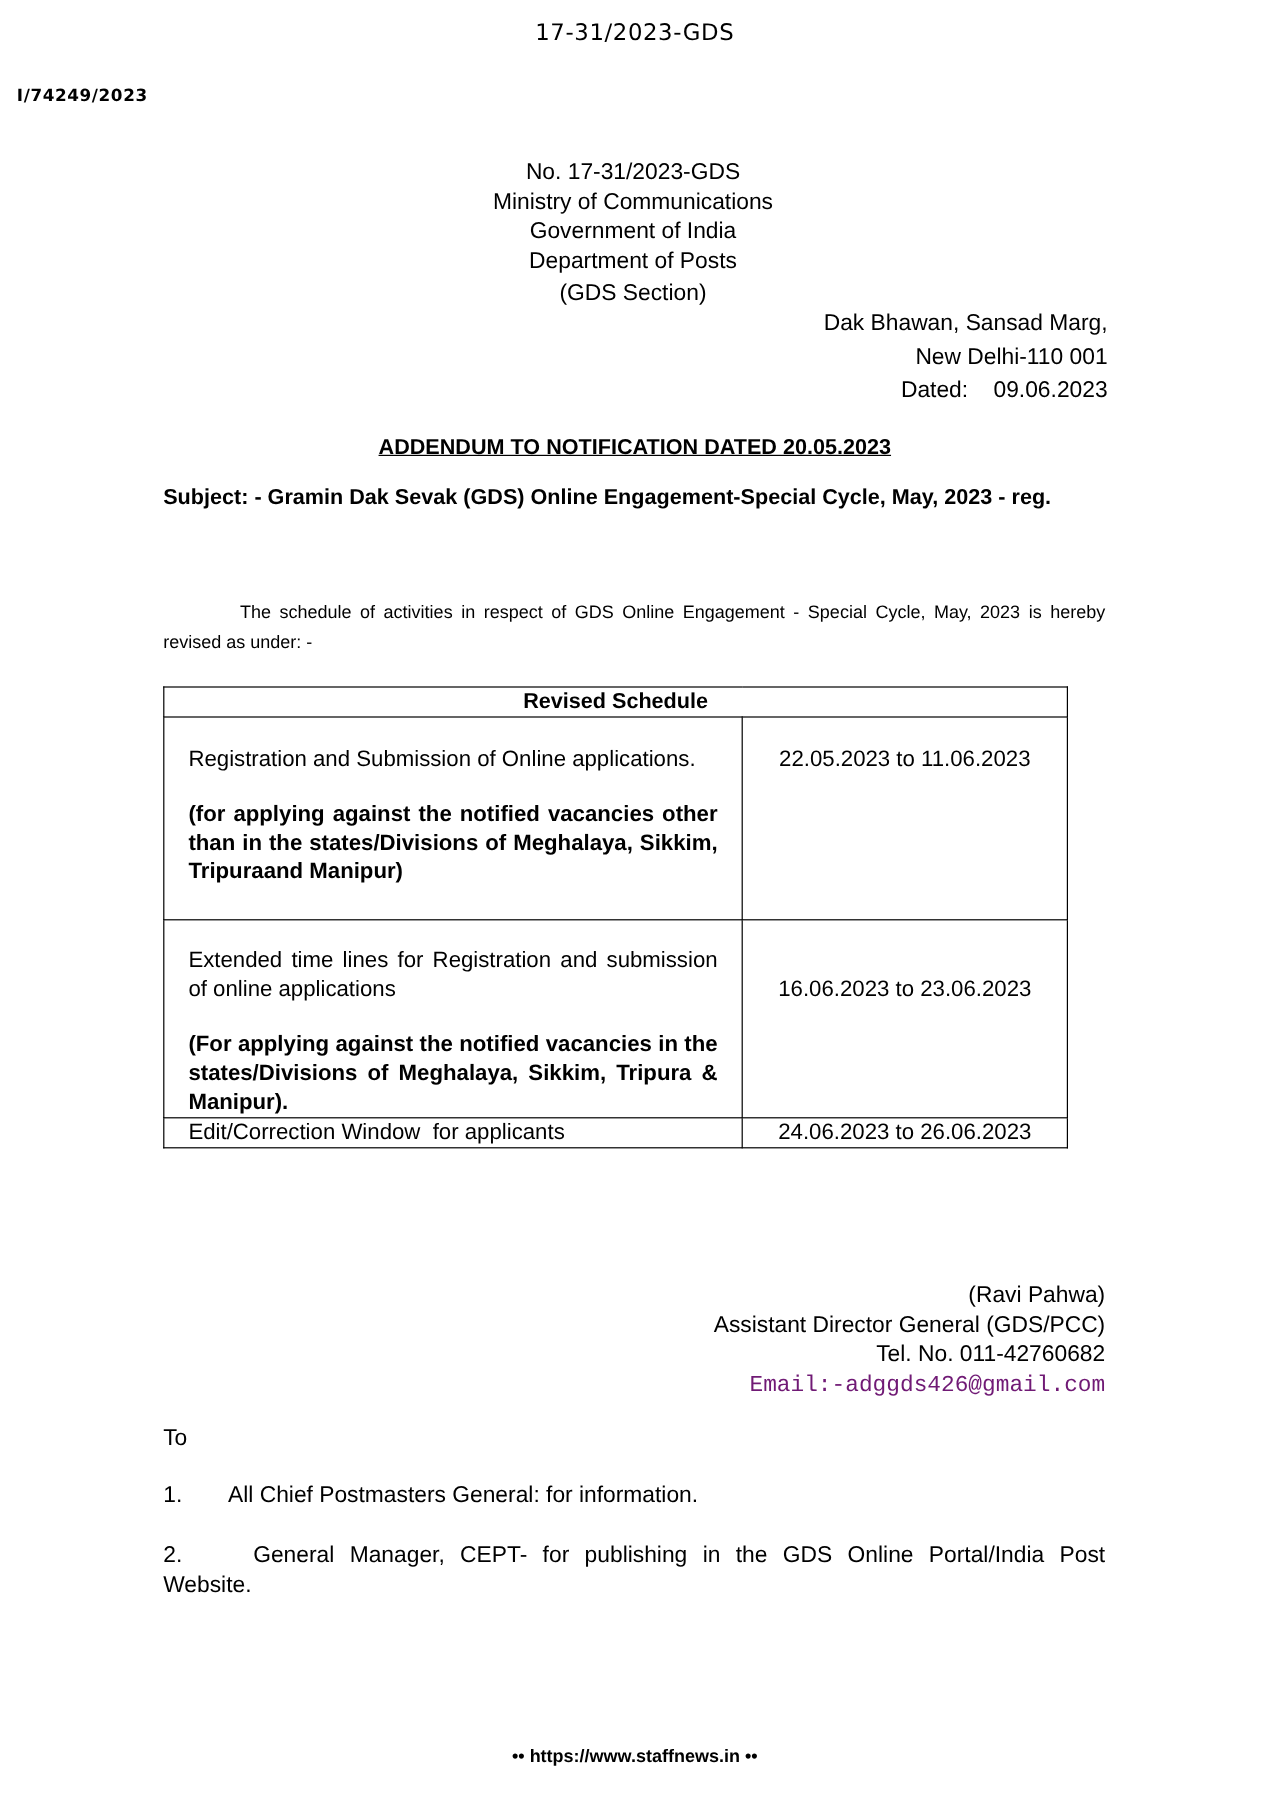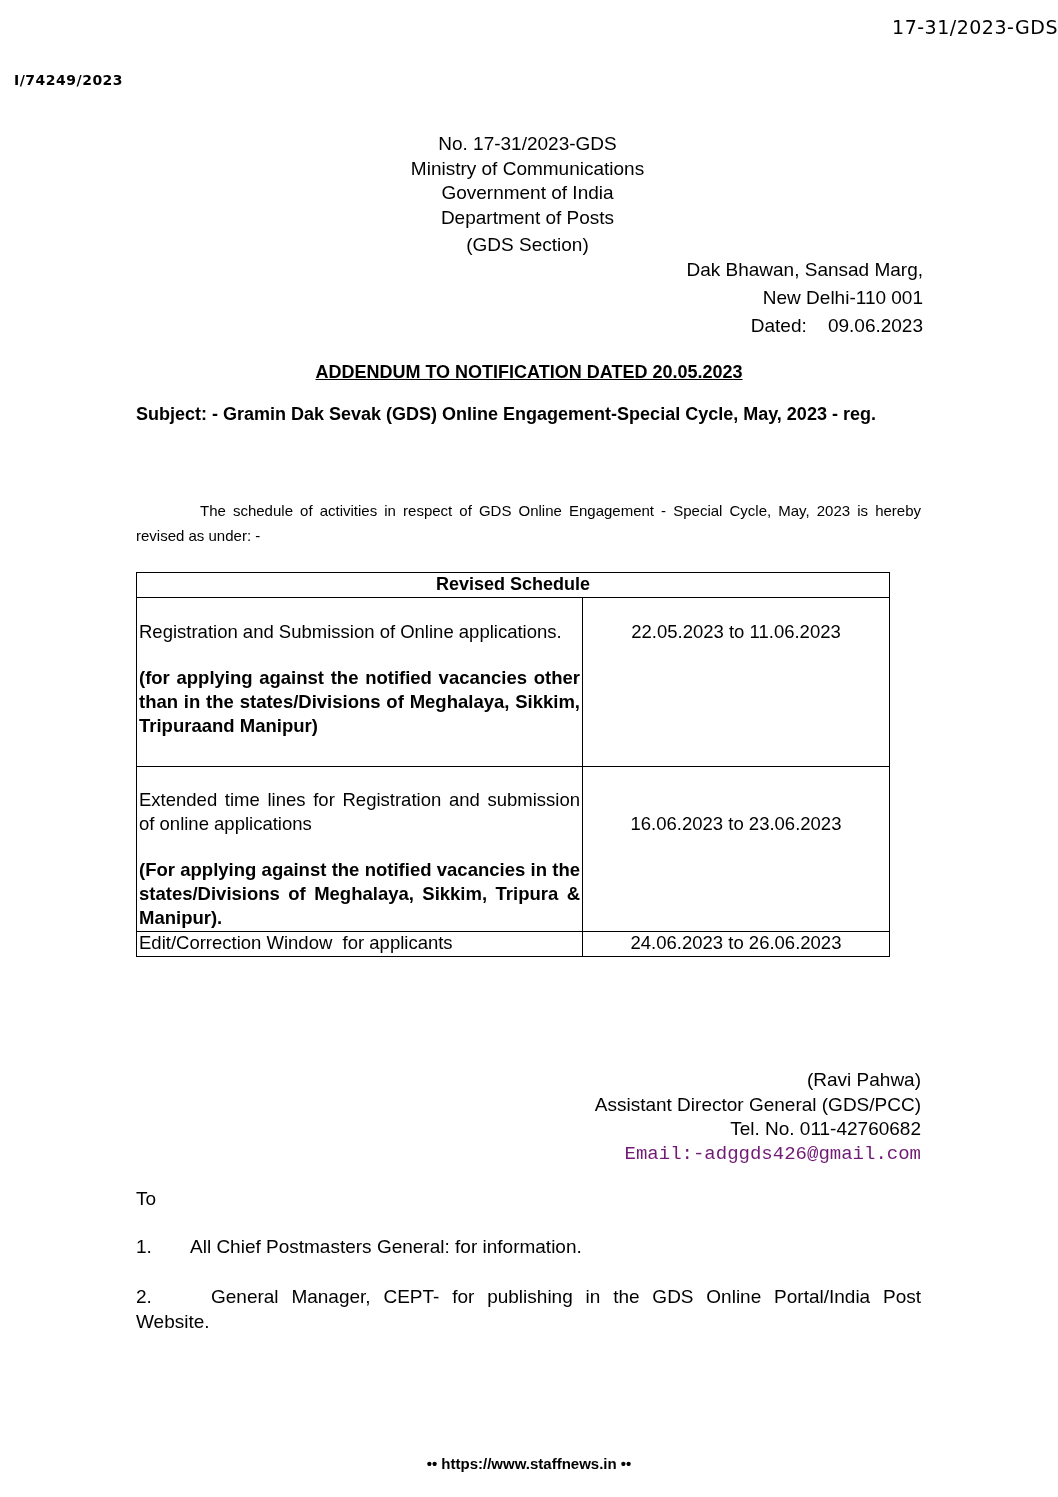--- a/index.html
+++ b/index.html
@@ -1,29 +1,29 @@
 <!DOCTYPE html>
 <html><head>
 <meta charset="utf-8">
 <style>
   html, body { margin: 0; padding: 0; background: #ffffff; }
   body { width: 1058px; height: 1497px; position: relative; overflow: hidden; color: #000; font-family: "Liberation Sans", sans-serif; }
   .abs { position: absolute; }
   .stamp { font-family: "DejaVu Sans", sans-serif; letter-spacing: 0.5px; }
-  .top-stamp { left: 0; width: 1058px; top: 16px; text-align: right; font-size: 19px; }
+  .top-stamp { left: 0; width: 1058px; top: 16px; text-align: center; font-size: 19px; }
   .left-stamp { left: 14px; top: 72px; font-size: 14px; font-weight: bold; }
   .head-block { left: 330px; width: 395px; top: 132px; text-align: center; font-size: 19px; line-height: 24.5px; }
   .head-block .sect { margin-top: 3px; }
   .addr-block { right: 135px; top: 256px; text-align: right; font-size: 19px; line-height: 28px; }
   .addendum { left: 0; width: 1058px; top: 362px; text-align: center; font-size: 18px; font-weight: bold; text-decoration: underline; }
   .subject { left: 136px; width: 785px; top: 402px; font-size: 18px; font-weight: bold; line-height: 25px; text-align: justify; }
   .para { left: 136px; width: 785px; top: 498px; font-size: 15px; line-height: 25px; text-align: justify; }
   .para .indent { display: inline-block; width: 64px; }
   table.sched { position: absolute; left: 136px; top: 572px; width: 754px; border-collapse: collapse; font-size: 18.5px; }
-  table.sched td, table.sched th { border: 1.5px solid #000; padding: 0 2px; vertical-align: top; }
+  table.sched td, table.sched th { border: 1.5px solid #000; padding: 0 20px; vertical-align: top; }
   table.sched th { font-weight: bold; text-align: center; height: 24px; line-height: 22px; font-size: 18px; }
   .c1 { width: 441px; text-align: justify; }
   .c2 { text-align: center; }
   .row1 td { height: 168px; border-bottom-width: 2.5px; }
   .row2 td { height: 164px; }
   .row3 td { height: 24px; line-height: 22px; }
   .cell-text { line-height: 24px; }
   .bold-note { font-weight: bold; line-height: 24px; }
   .just { text-align: justify; text-align-last: auto; }
   .sig { right: 137px; top: 1068px; text-align: right; font-size: 19px; line-height: 24.5px; }

